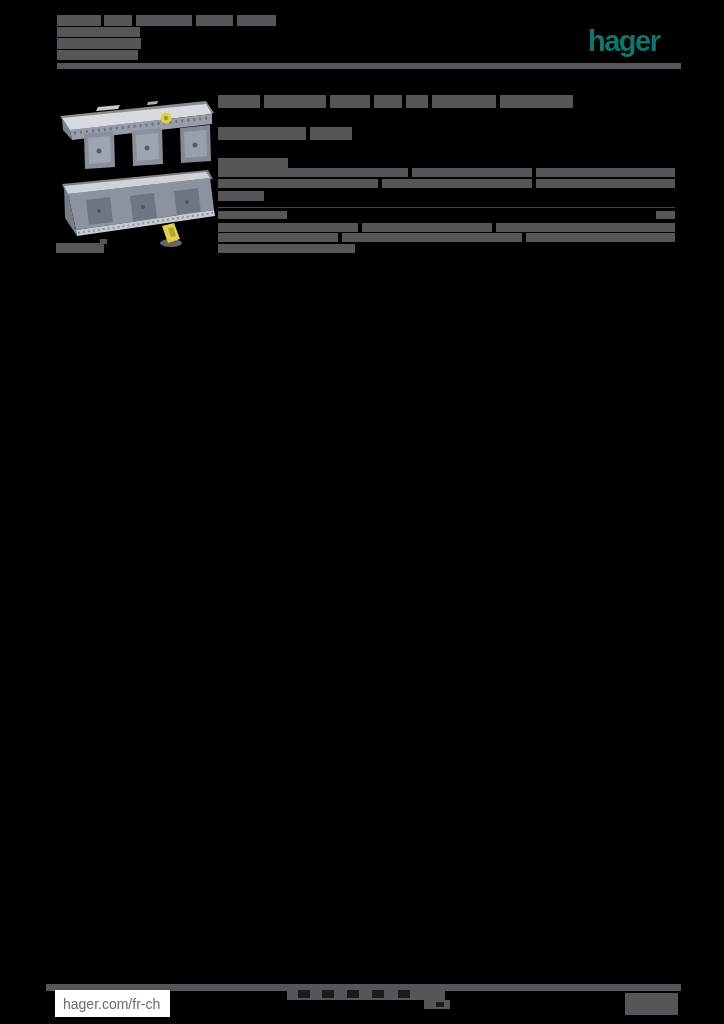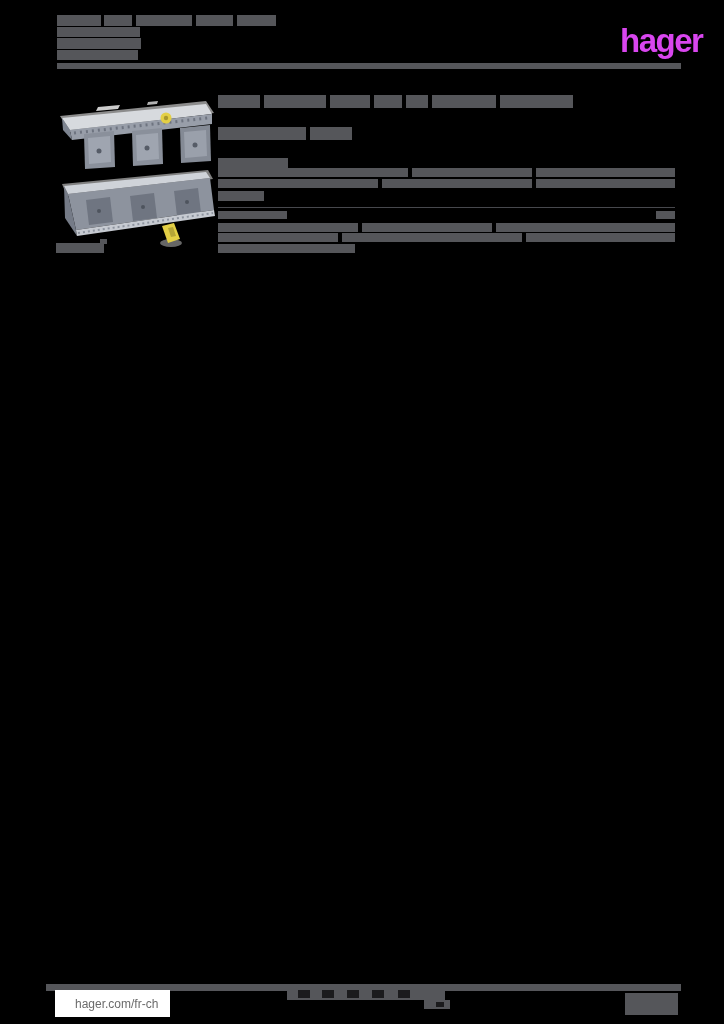--- a/index.html
+++ b/index.html
@@ -6,32 +6,32 @@
   .page{
     position:relative;
     width:724px;height:1024px;
     background:#000;
     overflow:hidden;
     font-family:"Liberation Sans", sans-serif;
   }
   .layer{position:absolute;inset:0;}
   .bar{position:absolute;}
   .logo{
-    position:absolute;left:620px;top:24px;width:96px;height:34px;
-    font-weight:700;font-size:33px;letter-spacing:-1.5px;line-height:34px;
-    color:#d946ef;
+    position:absolute;left:588px;top:24px;width:96px;height:34px;
+    font-weight:700;font-size:29px;letter-spacing:-1.5px;line-height:34px;
+    color:#0f766e;
   }
   .product{position:absolute;left:58px;}
   .product svg{display:block;}
   .footer-whitebox{
     position:absolute;left:55px;top:990px;width:115px;height:27px;
     background:#ffffff;display:flex;align-items:center;
   }
   .footer-link{
-    margin-left:20px;font-size:12px;color:#6b6b6b;text-decoration:none;
+    margin-left:8px;font-size:14px;color:#6b6b6b;text-decoration:none;
     white-space:nowrap;
   }
 </style>
 </head>
 <body>
 
 <div class="page">
 
   <div class="layer">
       <div class="bar" style="left: 57px; top: 15px; width: 44px; height: 11px; background: rgb(85, 86, 90);"></div>

